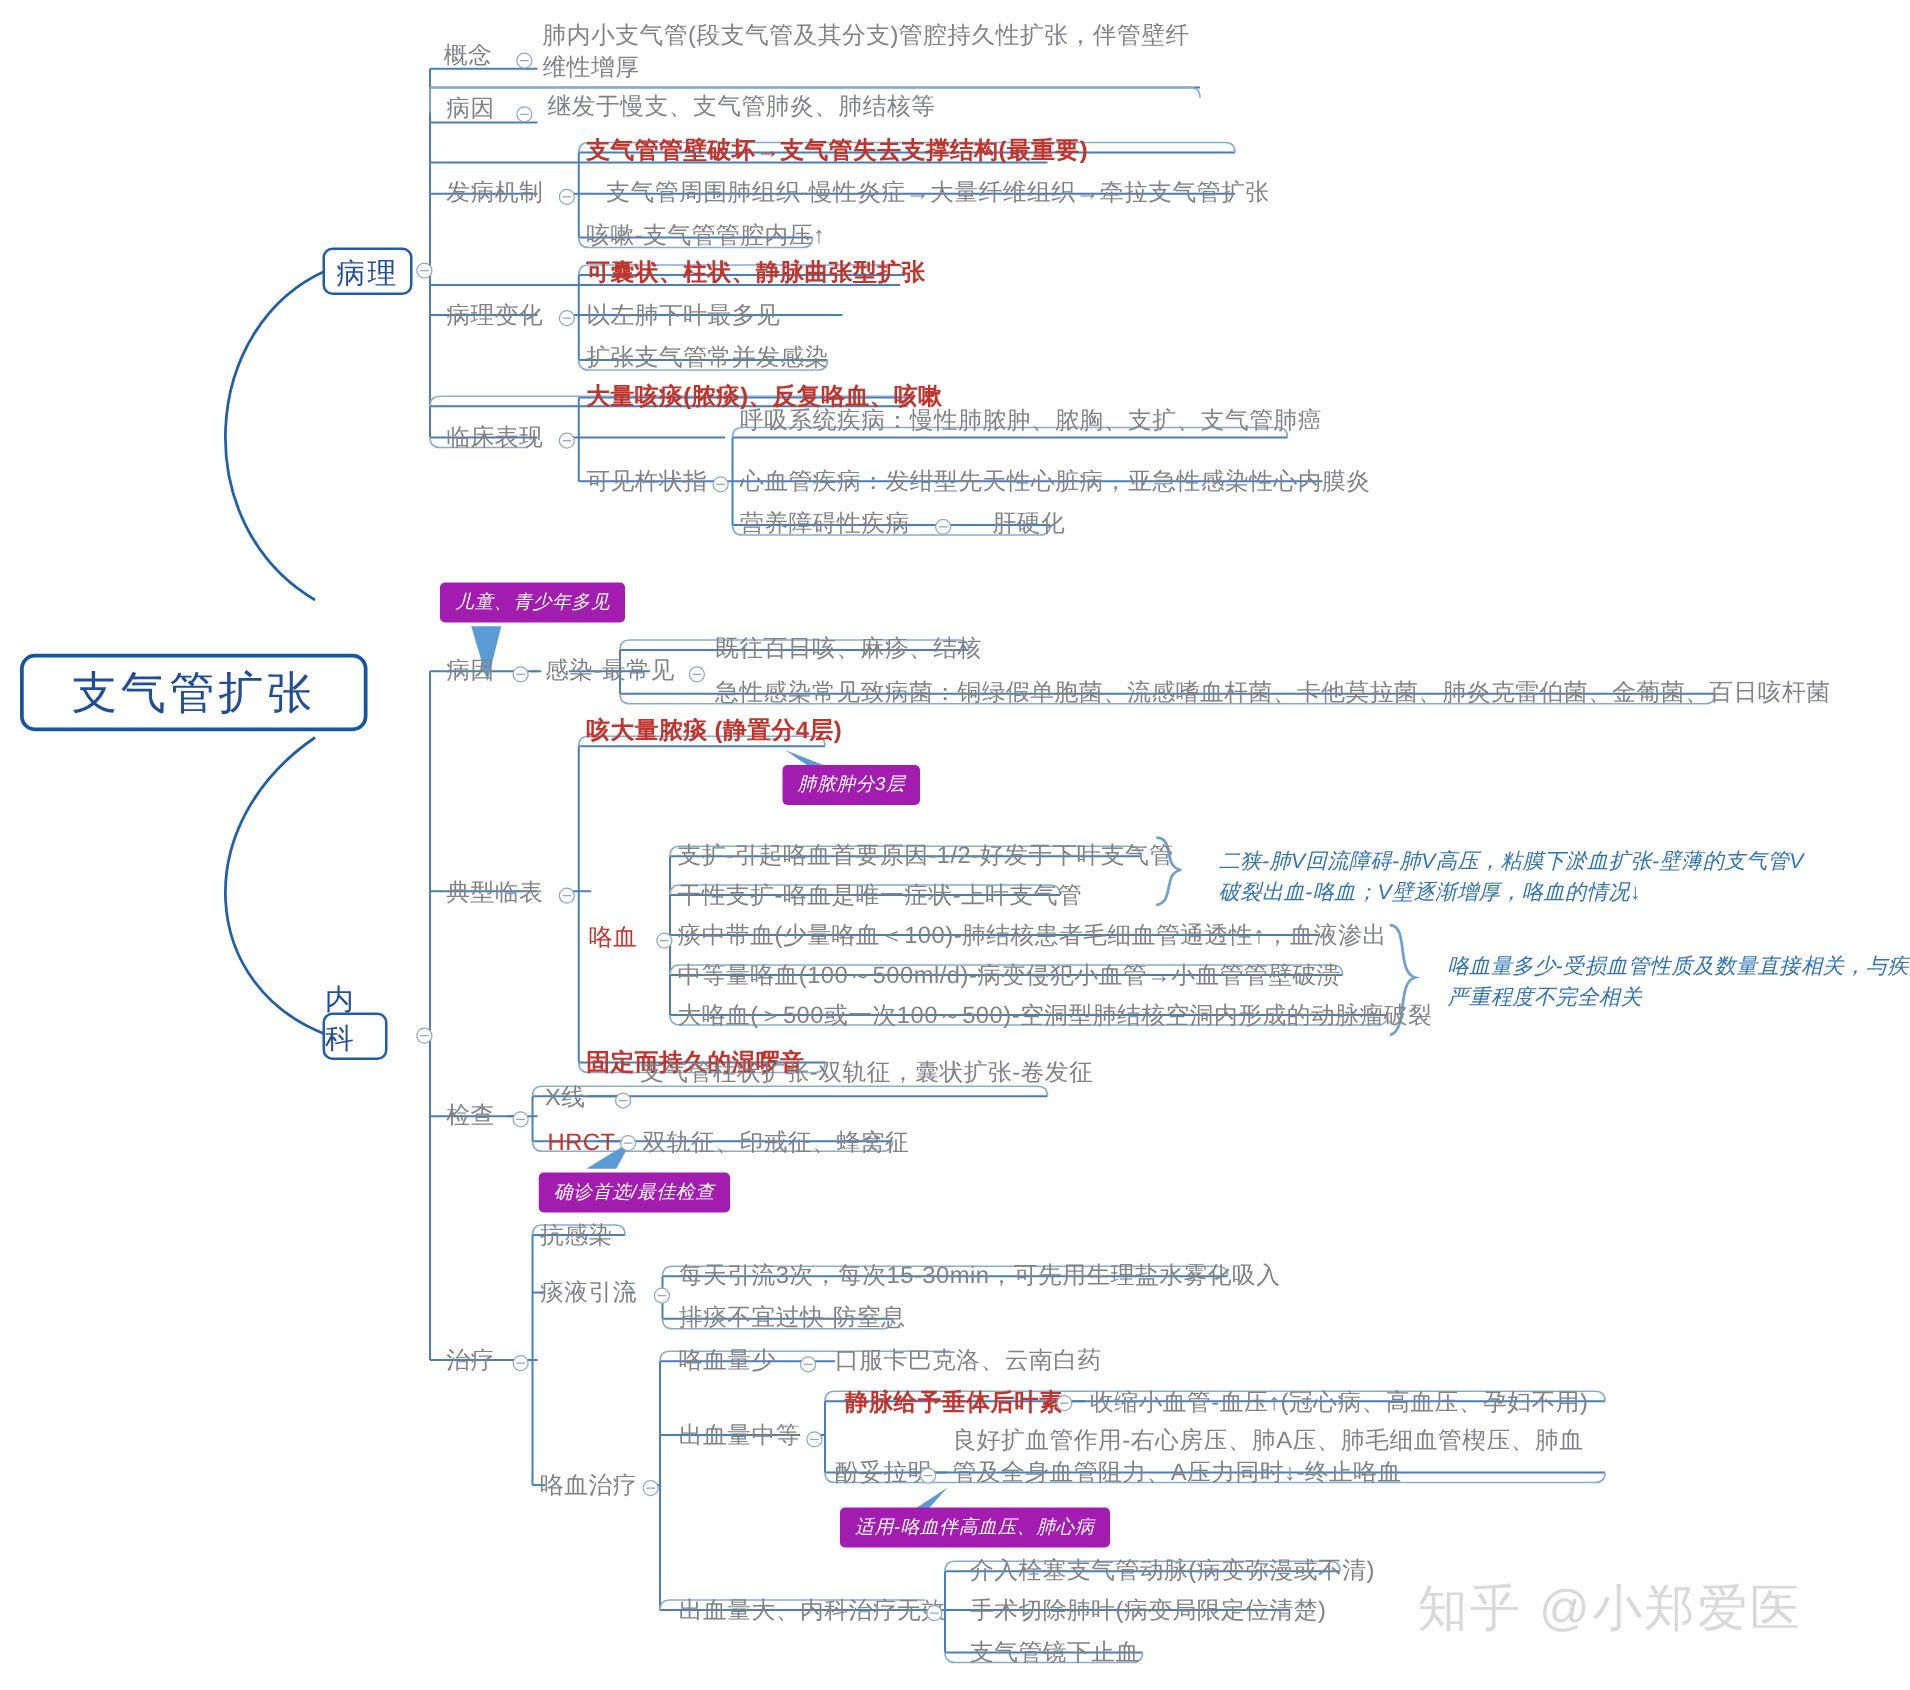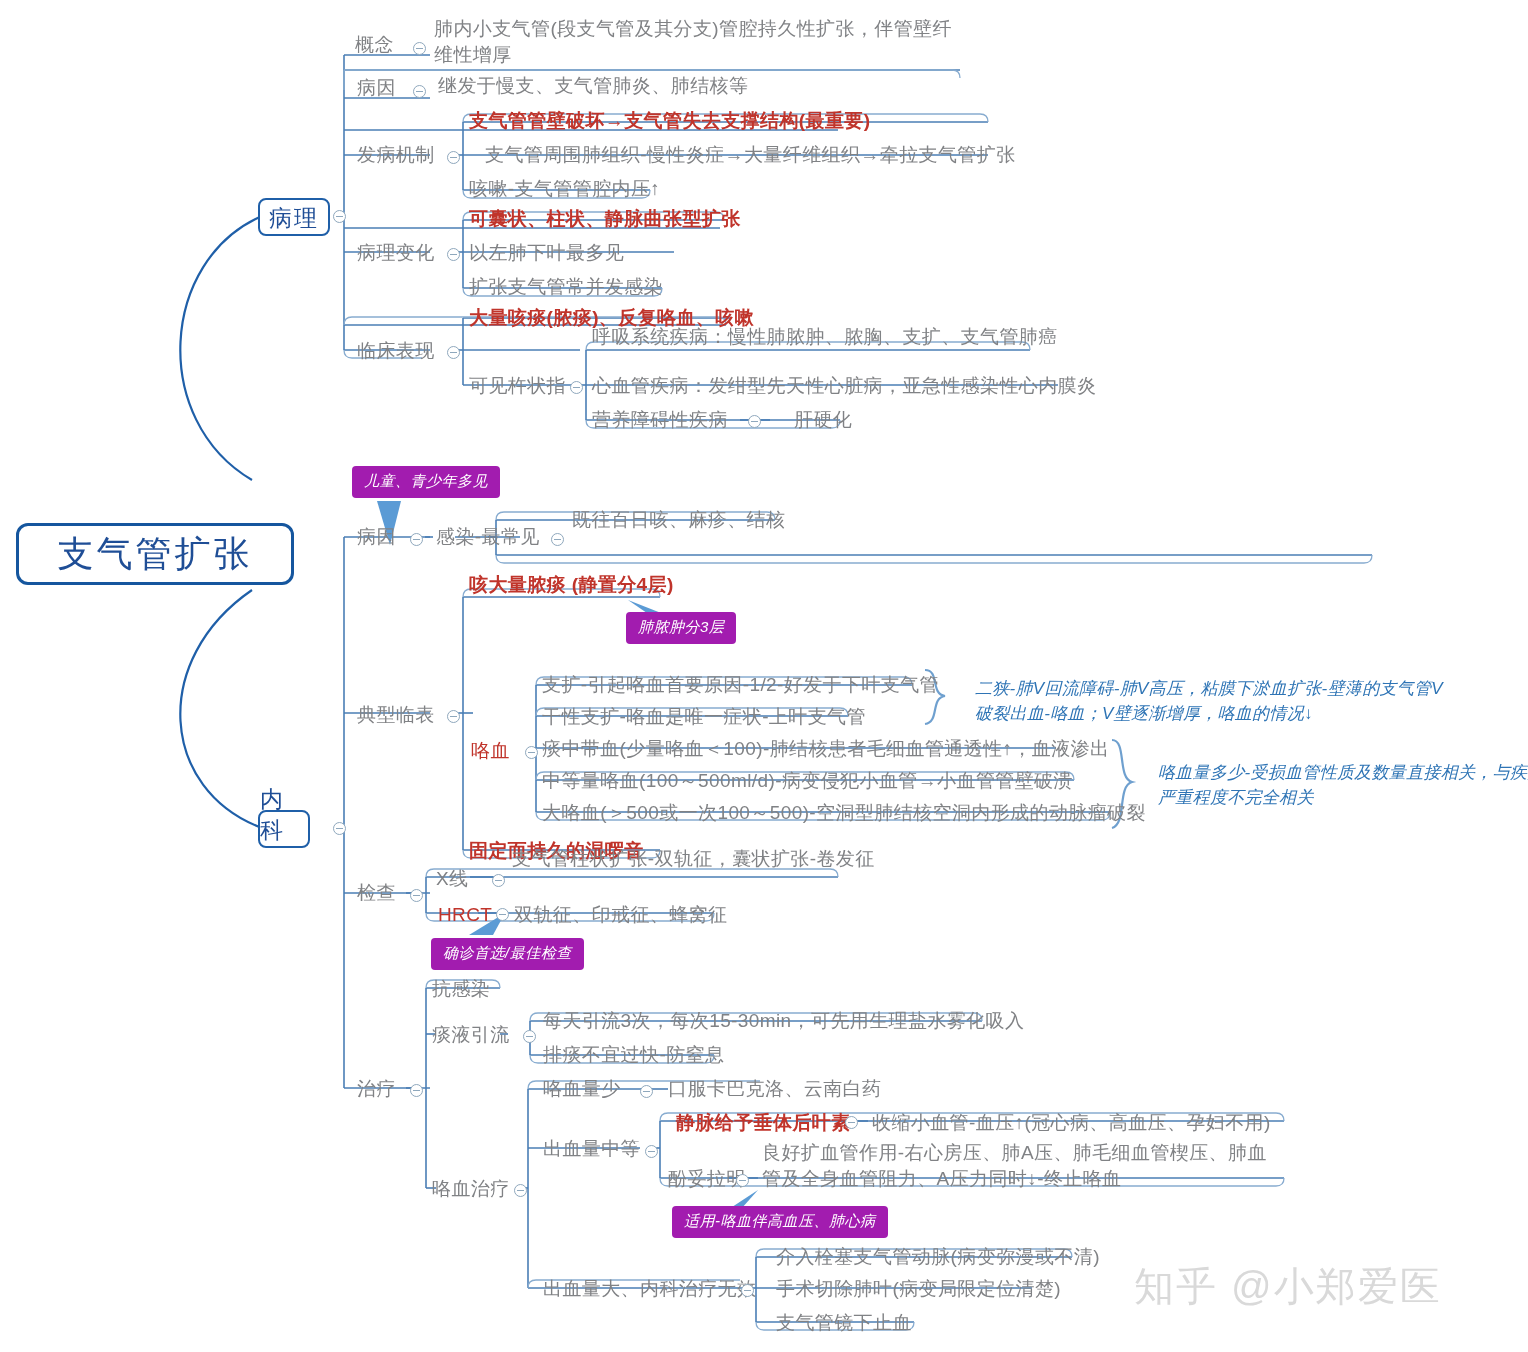--- a/index.html
+++ b/index.html
@@ -327,20 +327,21 @@
   <div class="toggle" style="left:748px; top:415px;"></div>
   <div class="node" style="left:778px; top:407px;margin-left:16px;">肝硬化</div>
 
   <div class="callout" style="left:352px; top:466px;">儿童、青少年多见</div>
 
   <div class="node" style="left:357px; top:524px;">病因</div>
   <div class="toggle" style="left:410px; top:533px;"></div>
   <div class="node" style="left:436px; top:524px;">感染-最常见</div>
   <div class="toggle" style="left:551px; top:533px;"></div>
   <div class="node" style="left:572px; top:507px;">既往百日咳、麻疹、结核</div>
+  <div class="node" style="left:572px; top:542px;">急性感染常见致病菌：铜绿假单胞菌、流感嗜血杆菌、卡他莫拉菌、肺炎克雷伯菌、金葡菌、百日咳杆菌</div>
 
   <div class="node" style="left:357px; top:702px;">典型临表</div>
   <div class="toggle" style="left:447px; top:710px;"></div>
 
   <div class="node red" style="left:469px; top:572px;">咳大量脓痰 (静置分4层)</div>
   <div class="callout" style="left:626px; top:612px;">肺脓肿分3层</div>
 
   <div class="node red2" style="left:471px; top:738px;">咯血</div>
   <div class="toggle" style="left:525px; top:746px;"></div>
 

